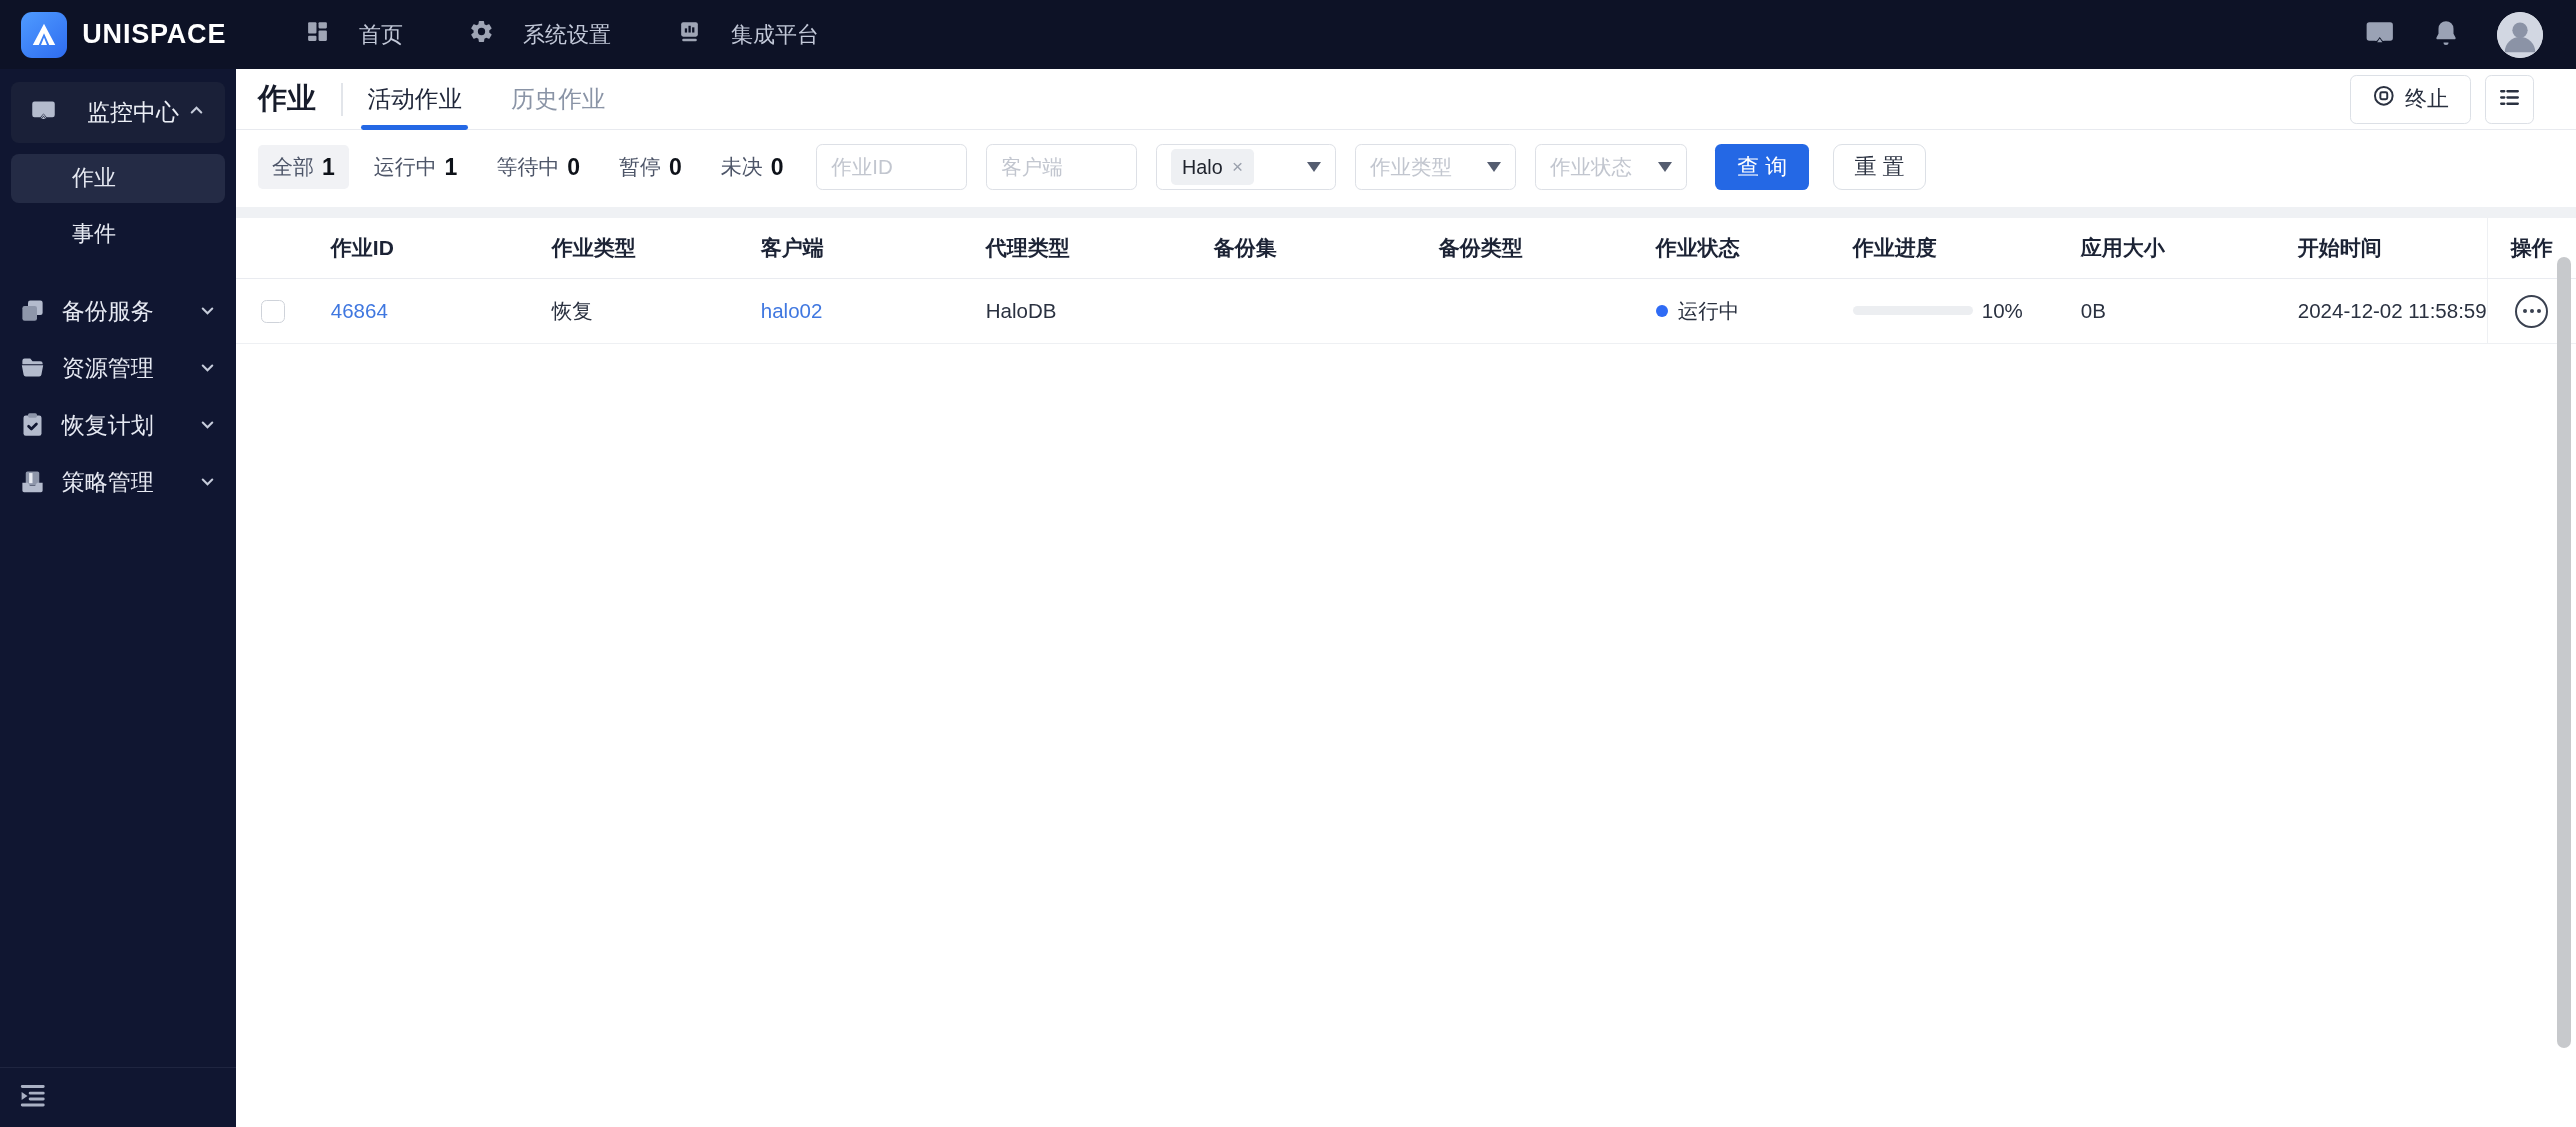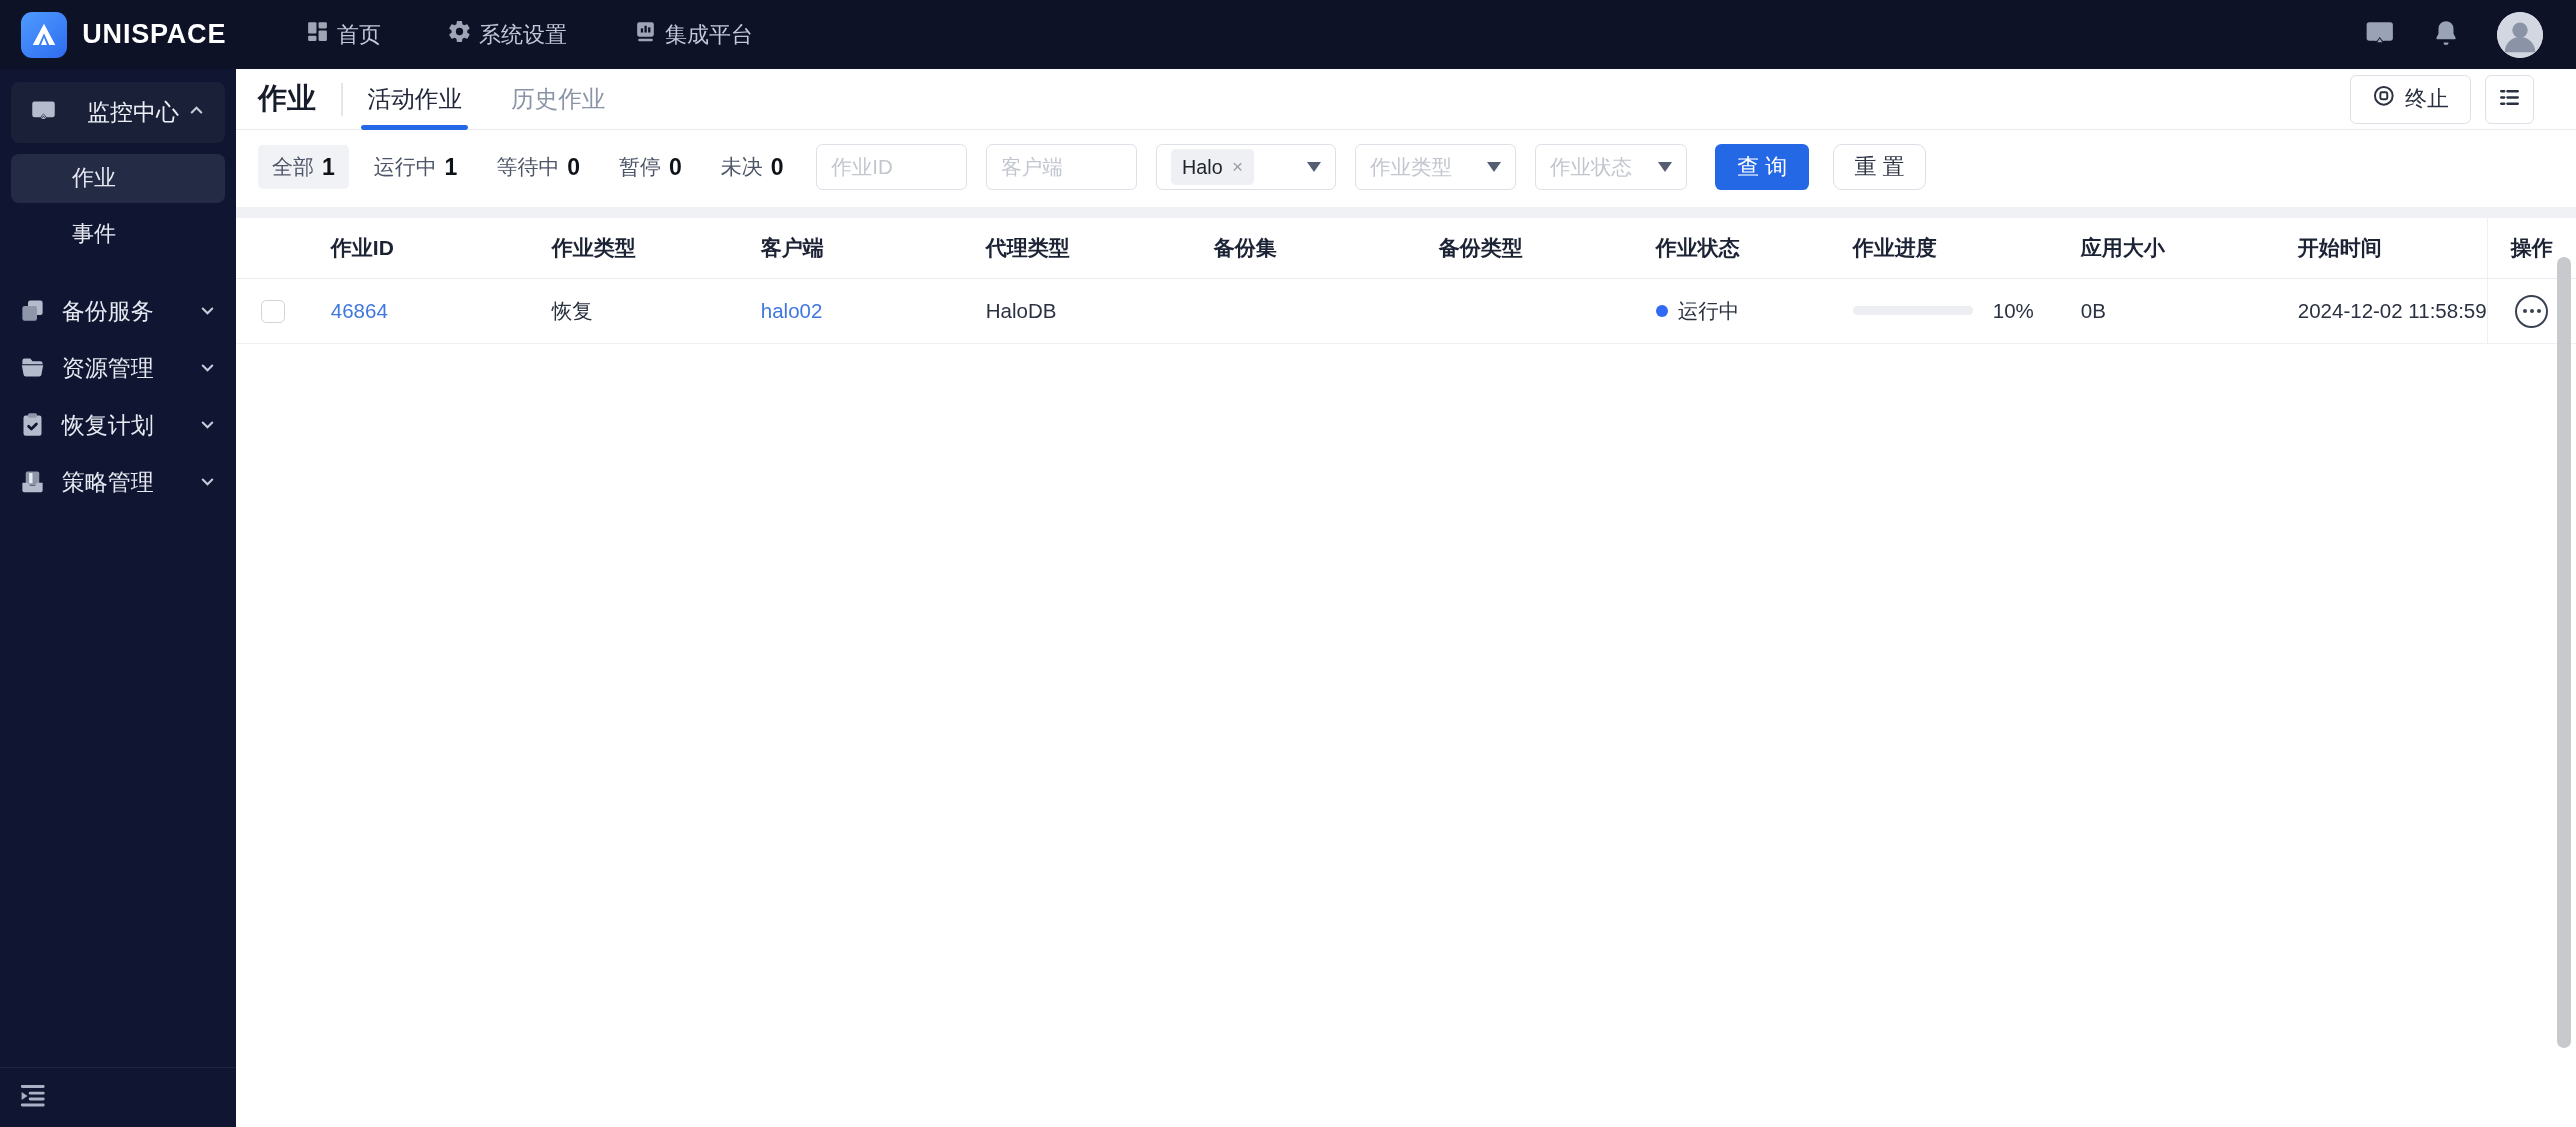--- a/index.html
+++ b/index.html
@@ -9,21 +9,21 @@
   .app { width:100%; height:100%; display:flex; flex-direction:column; }
 
   
   .topbar { height:69px; background:#0d1226; display:flex; align-items:center; flex-shrink:0; }
   .brand { width:236px; display:flex; align-items:center; gap:15.8px; padding-left:20.5px; flex-shrink:0; }
   .logo { width:46px; height:46px; border-radius:11px;
           background:linear-gradient(140deg,#4f9bff 0%,#2e6cf0 100%);
           display:flex; align-items:center; justify-content:center; }
   .brand-name { color:#ffffff; font-size:27px; font-weight:bold; letter-spacing:0.8px; }
   .nav { display:flex; height:100%; margin-left:36px; }
-  .nav-item { display:flex; align-items:center; gap:7px; padding:0 33px; color:#c2c8d8;
+  .nav-item { display:flex; align-items:center; gap:29px; padding:0 33px; color:#c2c8d8;
               font-size:22px; cursor:pointer; height:100%; }
   .nav-item.active { background:#1c2236; color:#f2f4f9; }
   .nav-item svg { opacity:.85; }
   .topbar-right { margin-left:auto; display:flex; align-items:center; gap:36px; padding-right:33px; }
   .avatar { width:46px; height:46px; border-radius:50%; background:#dfe3ec;
             display:flex; align-items:center; justify-content:center; overflow:hidden; }
 
   
   .main { flex:1; display:flex; min-height:0; }
 
@@ -93,21 +93,21 @@
   th { text-align:left; font-size:21px; font-weight:bold; color:#1c2335; height:60px;
        padding:0 15.8px 0 15.8px; border-bottom:1.6px solid #e9ebf0; white-space:nowrap; }
   td { height:65px; font-size:20.5px; color:#2a3140; padding:0 15.8px;
        border-bottom:1.6px solid #eef0f3; white-space:nowrap; }
   th.op, td.op { border-left:1.6px solid #eef0f3; text-align:center; padding:0; }
   .link { color:#3f77e0; cursor:pointer; }
   .checkbox { display:inline-block; width:23.6px; height:23.6px; border:1.6px solid #cfd3da;
               border-radius:5.5px; background:#fff; vertical-align:middle; cursor:pointer; margin-left:9.5px; }
   .status { display:flex; align-items:center; gap:10.2px; }
   .dot { width:11.8px; height:11.8px; border-radius:50%; background:#2f6bf5; }
-  .progress { display:flex; align-items:center; gap:20px; }
+  .progress { display:flex; align-items:center; gap:9px; }
   .track { width:120px; height:8.7px; border-radius:4.7px; background:#eceef1; overflow:hidden; }
   .fill { height:100%; border-radius:4.7px; background:#2468e5; }
   .ellipsis-btn { display:inline-flex; width:33px; height:33px; border:2.4px solid #3a4150;
                   border-radius:50%; align-items:center; justify-content:center; gap:3.2px; cursor:pointer; }
   .ellipsis-btn i { width:3.9px; height:3.9px; border-radius:50%; background:#3a4150; }
 
   .scrollbar-thumb { position:absolute; right:4.7px; top:188px; width:14px; height:791px;
                      border-radius:7.9px; background:#c7c9cc; }
 </style>
 </head>

